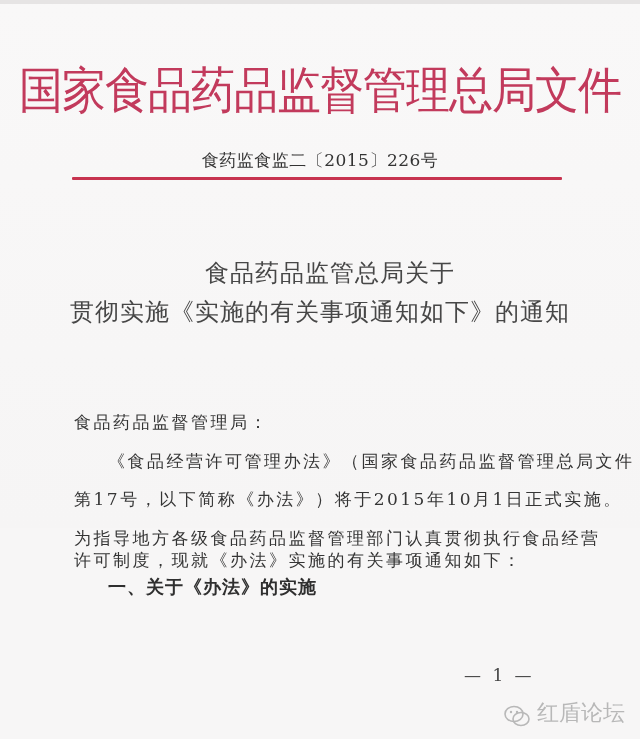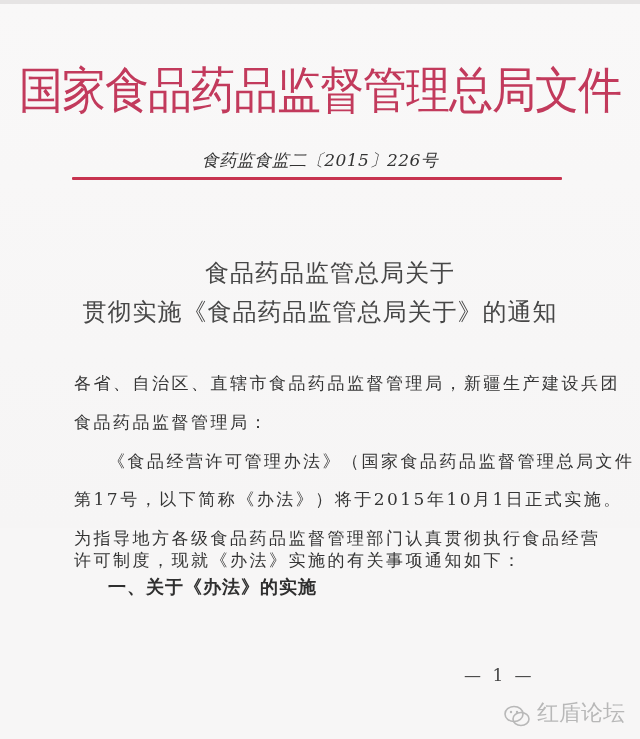--- a/index.html
+++ b/index.html
@@ -40,21 +40,20 @@
       transform-origin: top center;
     }
     .doc-number {
       position: absolute;
       left: 0; width: 640px;
       top: 149px;
       text-align: center;
       font-size: 17px;
       color: #333;
       letter-spacing: 0.5px;
-      font-style: italic;
     }
     .red-rule {
       position: absolute;
       left: 72px; top: 177px;
       width: 490px; height: 3px;
       background: #c7334f;
       border-radius: 1px;
     }
     .notice-title {
       position: absolute;
@@ -110,23 +109,22 @@
 <div class="page">
   <div class="top-edge"></div>
 
   <div class="header-title">国家食品药品监督管理总局文件</div>
 
   <div class="doc-number">食药监食监二〔2015〕226号</div>
 
   <div class="red-rule"></div>
 
   <div class="notice-title l1">食品药品监管总局关于</div>
-  <div class="notice-title l2">贯彻实施《食品药品监管总局关于》的通知</div>
+  <div class="notice-title l2">贯彻实施《实施的有关事项通知如下》的通知</div>
 
-  <div class="body-line" style="top:372px;">各省、自治区、直辖市食品药品监督管理局，新疆生产建设兵团</div>
   <div class="body-line" style="top:411px;">食品药品监督管理局：</div>
   <div class="body-line indent" style="top:450px;">《食品经营许可管理办法》（国家食品药品监督管理总局文件</div>
   <div class="body-line" style="top:488px;">第17号，以下简称《办法》）将于2015年10月1日正式实施。</div>
   <div class="body-line" style="top:527px;text-align:center;">为指导地方各级食品药品监督管理部门认真贯彻执行食品经营</div>
   <div class="body-line" style="top:549px;">许可制度，现就《办法》实施的有关事项通知如下：</div>
 
   <div class="section-heading">一、关于《办法》的实施</div>
 
 
   <div class="page-number">— 1 —</div>

